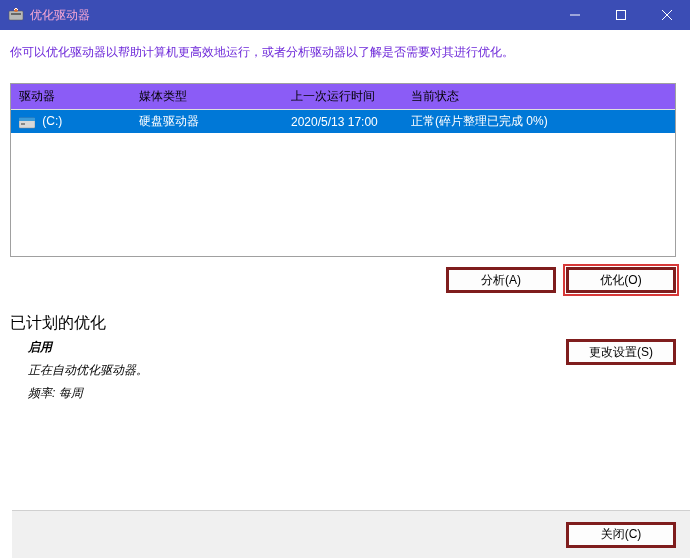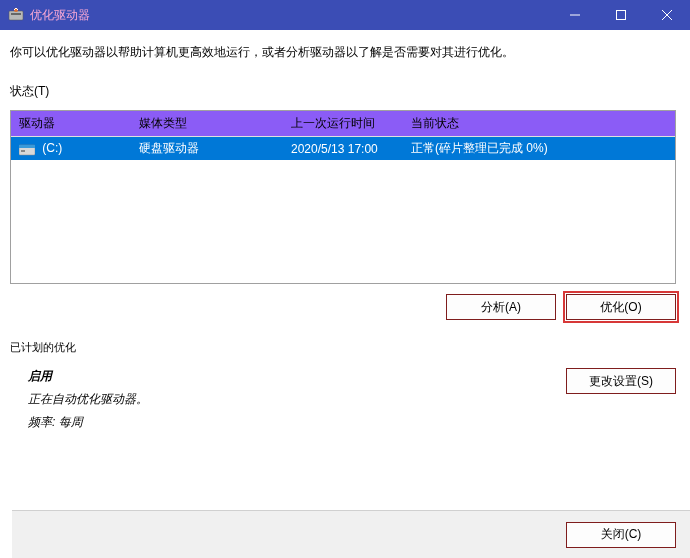--- a/index.html
+++ b/index.html
@@ -47,21 +47,21 @@
       justify-content: center;
       color: #fff;
       font-size: 14px;
       font-family: Arial, sans-serif;
     }
     .content {
       padding: 14px 14px 0 10px;
     }
     .description {
       font-size: 12px;
-      color: #000000;
+      color: #6d28d9;
       margin-bottom: 22px;
     }
     .section-label {
       font-size: 12px;
       color: #000;
       margin-bottom: 10px;
     }
     .drive-table-container {
       border: 1px solid #a0a0a0;
       height: 174px;
@@ -102,39 +102,39 @@
     }
     .button-row {
       display: flex;
       justify-content: flex-end;
       gap: 10px;
       margin-bottom: 20px;
     }
     .btn {
       width: 110px;
       height: 26px;
-      border: 1px solid #7f1d1d;
+      border: 3px solid #7f1d1d;
       background: #fdfdfd;
       font-size: 12px;
       font-family: inherit;
       cursor: pointer;
       display: flex;
       align-items: center;
       justify-content: center;
     }
     .btn-highlight {
       outline: 2px solid #d73838;
       outline-offset: 1px;
     }
     .scheduled-section {
       margin-top: 6px;
     }
     .scheduled-title {
-      font-size: 11px;
-      margin-bottom: 13px;
+      font-size: 16px;
+      margin-bottom: 5px;
     }
     .scheduled-body {
       display: flex;
       justify-content: space-between;
       align-items: flex-start;
     }
     .scheduled-info {
       padding-left: 18px;
       font-style: italic;
     }
@@ -193,21 +193,20 @@
           <line x1="0" y1="0" x2="10" y2="10" stroke="#fff" stroke-width="1"></line>
           <line x1="10" y1="0" x2="0" y2="10" stroke="#fff" stroke-width="1"></line>
         </svg>
     </div>
   </div>
 </div>
 
 <div class="content">
   <div class="description">你可以优化驱动器以帮助计算机更高效地运行，或者分析驱动器以了解是否需要对其进行优化。</div>
 
-  <div class="section-label">状态(T)</div>
 
   <div class="drive-table-container">
     <table class="drive-table">
       <thead>
         <tr>
           <th class="col-drive">驱动器</th>
           <th class="col-media">媒体类型</th>
           <th class="col-lastrun">上一次运行时间</th>
           <th class="col-status">当前状态</th>
         </tr>

